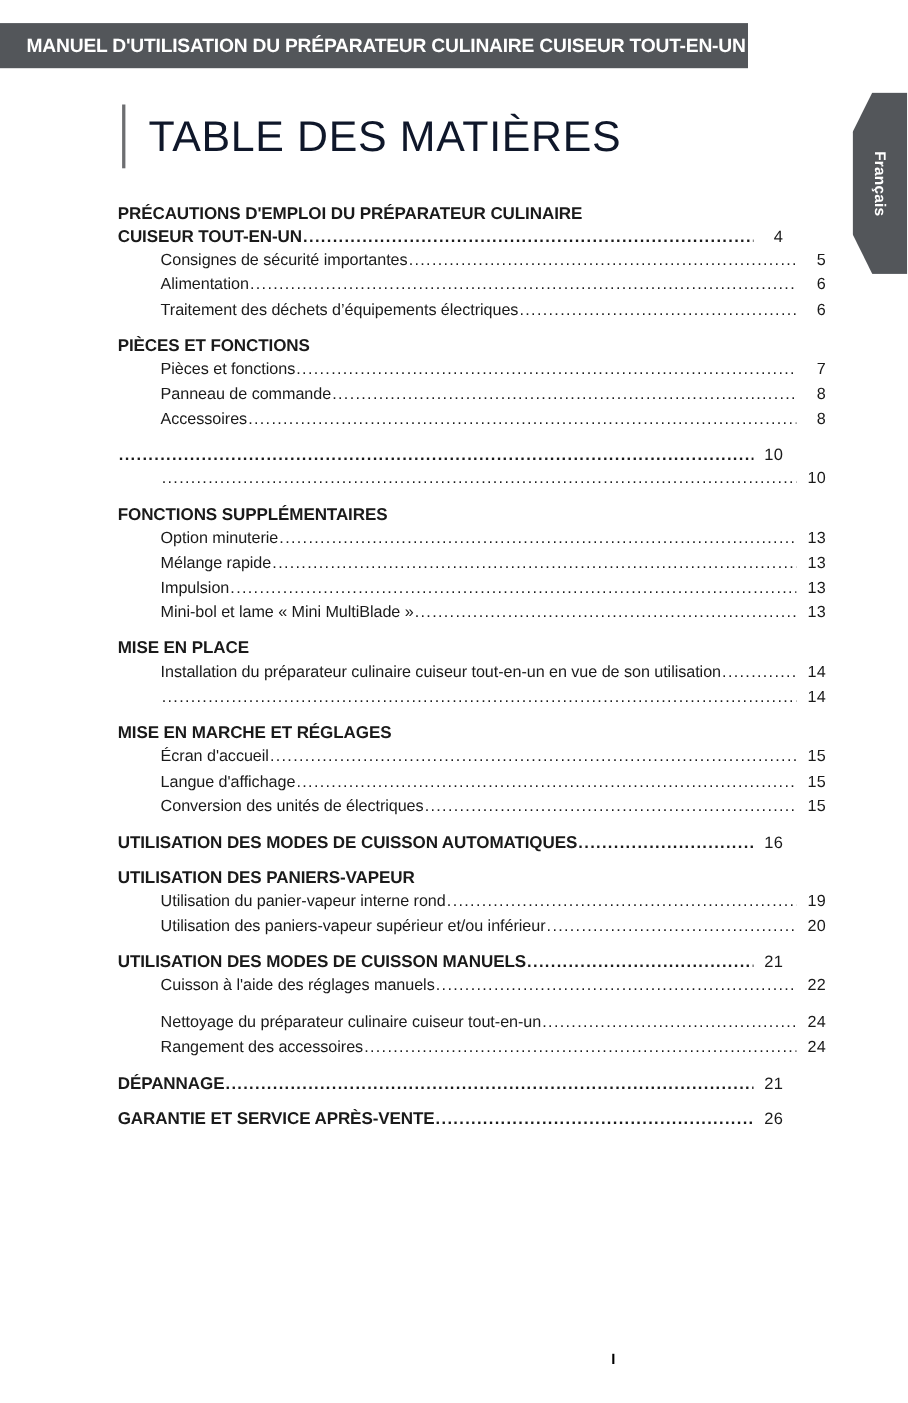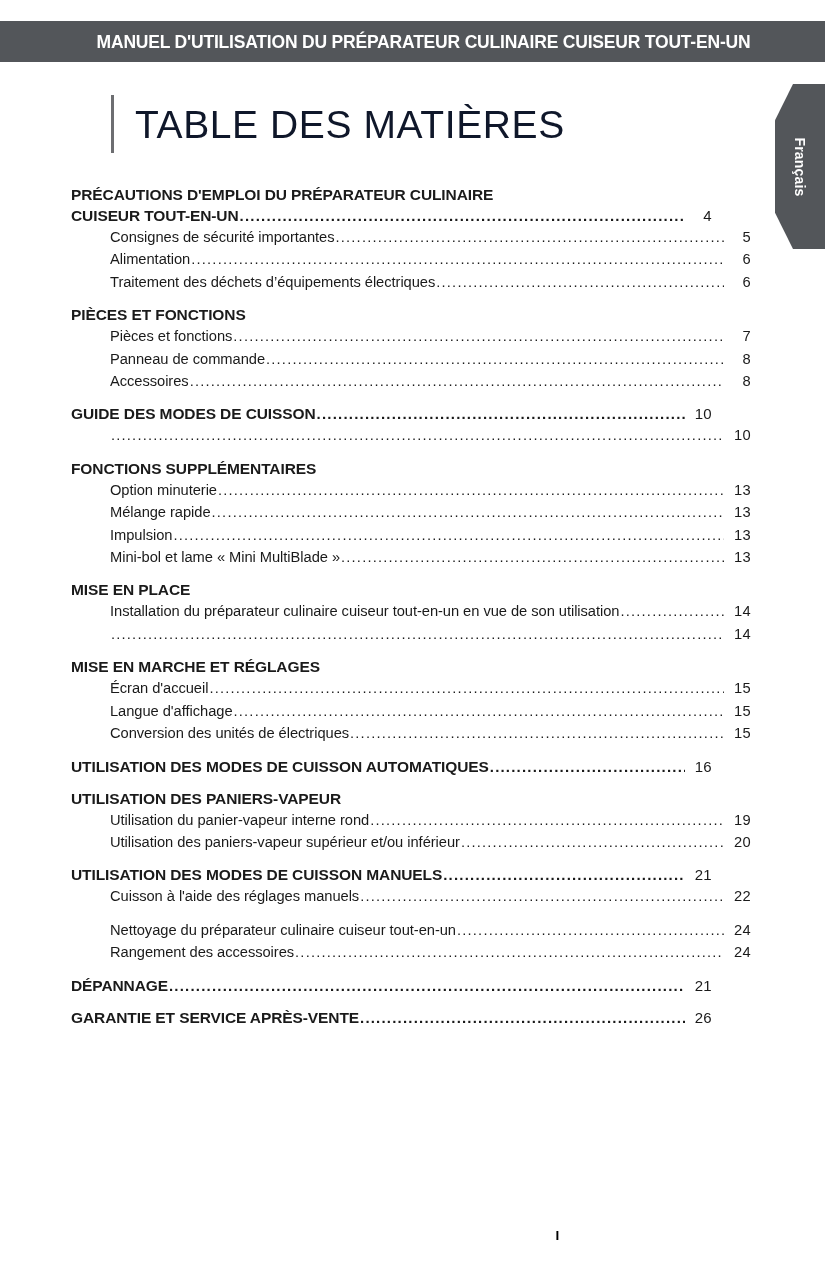--- a/index.html
+++ b/index.html
@@ -14,21 +14,21 @@
     overflow: hidden;
     font-family: "Liberation Sans", sans-serif;
     -webkit-font-smoothing: antialiased;
   }
 
   
   .header-bar {
     position: absolute;
     left: 0;
     top: 21px;
-    width: 825px;
+    width: 680px;
     height: 41px;
     background: #53565a;
   }
   .header-bar .header-title {
     position: absolute;
     left: 0;
     right: 0;
     top: 50%;
     transform: translateY(-50%);
     text-align: center;
@@ -90,20 +90,21 @@
   
   .toc {
     position: absolute;
     left: 71px;
     top: 184px;
     width: 641px;
   }
 
   .toc-section {
     margin-bottom: 0;
+    margin-left: 36px;
   }
   .toc-section.spaced {
     margin-top: 11px;
   }
 
   .entry {
     display: flex;
     align-items: flex-start;
     width: 100%;
     color: #1a1a1a;
@@ -241,21 +242,20 @@
         <span class="entry-page">8</span>
       </div>
       <div class="entry level-2">
         <span class="entry-label">Accessoires</span>
         <span class="leader"></span>
         <span class="entry-page">8</span>
       </div>
     </div>
     <div class="toc-section spaced">
       <div class="entry level-1">
-        <span class="entry-label">GUIDE DES MODES DE CUISSON</span>
         <span class="leader"></span>
         <span class="entry-page">10</span>
       </div>
       <div class="entry level-2">
         <span class="leader"></span>
         <span class="entry-page">10</span>
       </div>
     </div>
     <div class="toc-section spaced">
       <div class="entry level-1 heading-only">

